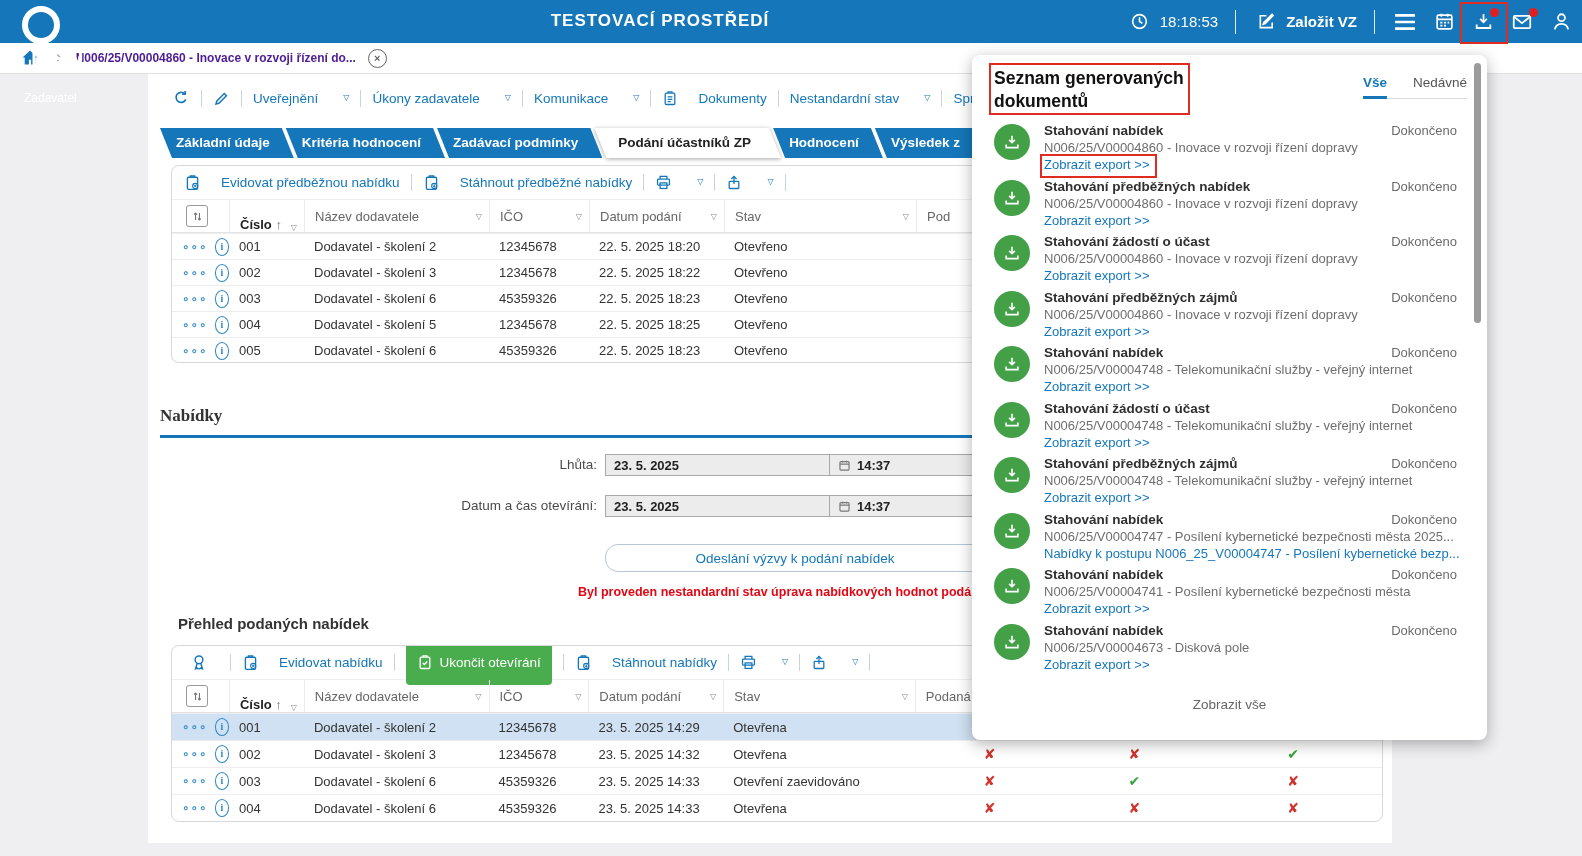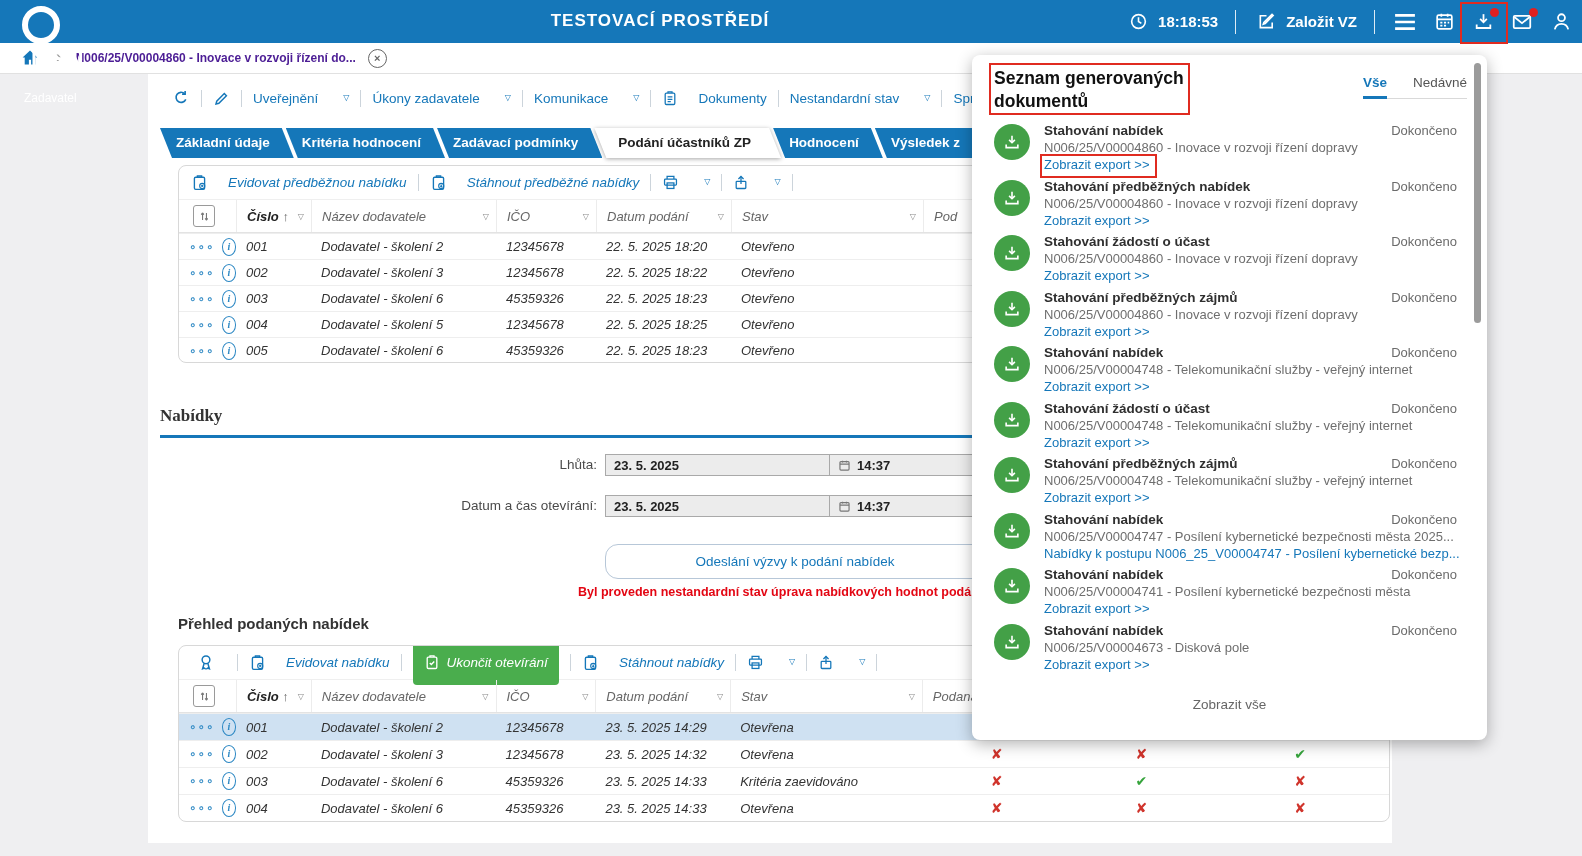--- a/index.html
+++ b/index.html
@@ -9,21 +9,21 @@
 
   
   .topbar{position:absolute;top:0;left:0;width:100%;height:43px;background:#1577b9;color:#fff;z-index:60;}
   .brandwrap{position:absolute;left:22px;top:5px;display:flex;align-items:flex-start;flex-direction:column;}
   .logo-ring{width:26px;height:26px;border:6px solid #fff;border-radius:50%;margin-top:1px;}
   .brand{font-size:23px;font-weight:bold;letter-spacing:2px;margin-left:9px;line-height:30px;}
   .brand-sub{font-size:12px;margin-top:17px;margin-left:2px;}
   .envtitle{position:absolute;left:660px;top:11px;transform:translateX(-50%);font-size:17px;font-weight:bold;letter-spacing:1px;white-space:nowrap;}
   .topbar-right{position:absolute;right:8px;top:0;height:43px;display:flex;align-items:center;gap:13px;}
   .tb-group{display:flex;align-items:center;gap:7px;}
-  .tb-time{font-size:15px;font-weight:bold;}
+  .tb-time{font-size:15px;font-weight:normal;}
   .tb-create{font-size:15px;font-weight:bold;}
   .tb-div{width:1px;height:24px;background:rgba(255,255,255,.85);margin:0 4px;}
   .tb-ic{position:relative;width:26px;height:26px;display:flex;align-items:center;justify-content:center;}
   .reddot{position:absolute;top:-1px;right:-3px;width:9px;height:9px;border-radius:50%;background:#e02020;}
   .ann-box{position:absolute;border:2px solid #e02b20;z-index:80;pointer-events:none;}
   .ann-topbar{left:-10px;top:-7px;width:44px;height:38px;}
 
   
   .crumbbar{position:absolute;top:43px;left:0;width:100%;height:31px;background:#fff;border-bottom:1px solid #e1e1e1;display:flex;align-items:center;padding-left:20px;box-sizing:border-box;z-index:5;}
   .crumb-sep{color:#9a9a9a;font-size:17px;margin:0 14px 2px 16px;}
@@ -39,48 +39,48 @@
   .caret{font-size:8px;margin-left:5px;position:relative;top:-1px;}
 
   
   .tabsrow{position:absolute;left:12px;top:54px;display:flex;height:30px;}
   .tab{background:#1577b9;color:#fff;font-weight:bold;font-size:13.5px;line-height:30px;padding:0 24px 0 16px;margin-right:-8px;
        clip-path:polygon(0 0,calc(100% - 12px) 0,100% 100%,12px 100%);white-space:nowrap;}
   .tabwrap-active{filter:drop-shadow(0 1px 2px rgba(0,0,0,.35));z-index:3;}
   .tab.active{background:#fff;color:#222;padding:0 30px 0 24px;}
 
   
-  .tbl{position:absolute;left:30px;width:1212px;background:#fff;border:1px solid #d8d8d8;border-radius:8px;box-sizing:border-box;overflow:hidden;font-style:italic;}
+  .tbl{position:absolute;left:23px;width:1212px;background:#fff;border:1px solid #d8d8d8;border-radius:8px;box-sizing:border-box;overflow:hidden;}
   .ttool{display:flex;align-items:center;height:33px;padding-left:12px;color:#1577b9;font-size:13.5px;border-bottom:1px solid #efefef;white-space:nowrap;}
   .thead{display:flex;height:32px;align-items:stretch;border-bottom:1px solid #e3e3e3;color:#666;font-size:13px;}
   .hc{display:flex;align-items:center;padding-left:10px;position:relative;border-left:1px solid #ececec;box-sizing:border-box;}
   .hc:first-child{border-left:none;}
   .hcaret{position:absolute;right:7px;font-size:8px;color:#8a8a8a;}
-  .c0{width:57px;}.c1{width:75px;}.c2{width:185px;}.c3{width:100px;}.c4{width:135px;}.c5{width:192px;}
+  .c0{width:57px;}.c1{width:75px;align-items:flex-end;}.c2{width:185px;}.c3{width:100px;}.c4{width:135px;}.c5{width:192px;}
   .c6{width:150px;}.c7{width:140px;}.c8{width:178px;}
   .cf{flex:1;}
   .colcfg{width:20px;height:20px;border:1px solid #9a9a9a;border-radius:3px;display:flex;align-items:center;justify-content:center;color:#777;margin-left:4px;}
   .trow{display:flex;height:25px;align-items:center;font-size:13px;color:#333;border-top:1px solid #eeeeee;}
   .trow:first-of-type{border-top:none;}
   .trow.sel{background:#cfe1f2;}
   .rc{padding-left:10px;box-sizing:border-box;white-space:nowrap;overflow:hidden;}
   .icell{display:flex;align-items:center;gap:7px;padding-left:10px;box-sizing:border-box;}
   .kebab{color:#2b87c3;font-size:12px;letter-spacing:1px;font-weight:bold;}
   .infoi{width:16px;height:16px;border:1.5px solid #2b87c3;border-radius:50%;color:#2b87c3;font-size:10px;font-weight:bold;text-align:center;line-height:15px;font-family:"Liberation Serif",serif;}
   .mark{font-size:14px;font-weight:bold;text-align:center;padding-left:0;}
   .mark.ok{color:#36a43c;}
   .mark.no{color:#d0342c;}
   .greenbtn{display:flex;align-items:center;gap:7px;background:#4aad4d;color:#fff;border-radius:4px;height:25px;padding:10px 11px;font-size:13.5px;}
 
   
   .sec-h{position:absolute;font-weight:bold;color:#333;}
   .sec-line{position:absolute;height:3px;background:#1577b9;}
   .flabel{position:absolute;width:449px;text-align:right;font-size:13.5px;color:#4a4a4a;}
   .fbox{position:absolute;height:22px;background:#ececec;border:1px solid #a9a9a9;box-sizing:border-box;display:flex;align-items:center;padding-left:8px;font-weight:bold;font-size:13px;color:#222;gap:6px;}
-  .callout-btn{position:absolute;left:457px;top:470px;width:380px;height:35px;border:1px solid #b7c7d8;border-radius:13px;background:#fff;color:#1577b9;font-size:13.5px;display:flex;align-items:center;justify-content:center;box-sizing:border-box;}
+  .callout-btn{position:absolute;left:457px;top:470px;width:380px;height:28px;border:1px solid #b7c7d8;border-radius:13px;background:#fff;color:#1577b9;font-size:13.5px;display:flex;align-items:center;justify-content:center;box-sizing:border-box;}
   .warnmsg{position:absolute;left:430px;top:511px;color:#e30613;font-weight:bold;font-size:12.5px;white-space:nowrap;}
 
   
   .panel{position:absolute;left:972px;top:55px;width:515px;height:685px;background:#fff;border-radius:8px;
          box-shadow:0 4px 16px rgba(0,0,0,.3);z-index:70;}
   .ptitle{position:absolute;left:22px;top:12px;width:195px;font-size:17.5px;font-weight:bold;color:#111;line-height:23px;}
   .ann-ptitle{left:17px;top:8px;width:197px;height:48px;}
   .ptabs{position:absolute;right:20px;top:20px;display:flex;gap:26px;border-bottom:1px solid #d9d9d9;}
   .ptab{font-size:13.5px;padding-bottom:6px;color:#555;}
   .ptab.active{color:#1577b9;font-weight:bold;border-bottom:3px solid #1577b9;margin-bottom:-1px;}
@@ -516,21 +516,21 @@
     </div>
     <div class="trow" style="height:26px;">
       <div class="icell c0">
           <span class="kebab">∘∘∘</span>
           <span class="infoi">i</span>
         </div>
       <div class="rc c1">003</div>
       <div class="rc c2">Dodavatel - školení 6</div>
       <div class="rc c3">45359326</div>
       <div class="rc c4">23. 5. 2025 14:33</div>
-      <div class="rc c5">Kritéria zaevidováno</div>
+      <div class="rc c5">Otevření zaevidováno</div>
       <div class="rc c6 mark no">✘</div>
       <div class="rc c7 mark ok">✔</div>
       <div class="rc c8 mark no">✘</div>
     </div>
     <div class="trow" style="height:26px;">
       <div class="icell c0">
           <span class="kebab">∘∘∘</span>
           <span class="infoi">i</span>
         </div>
       <div class="rc c1">004</div>

